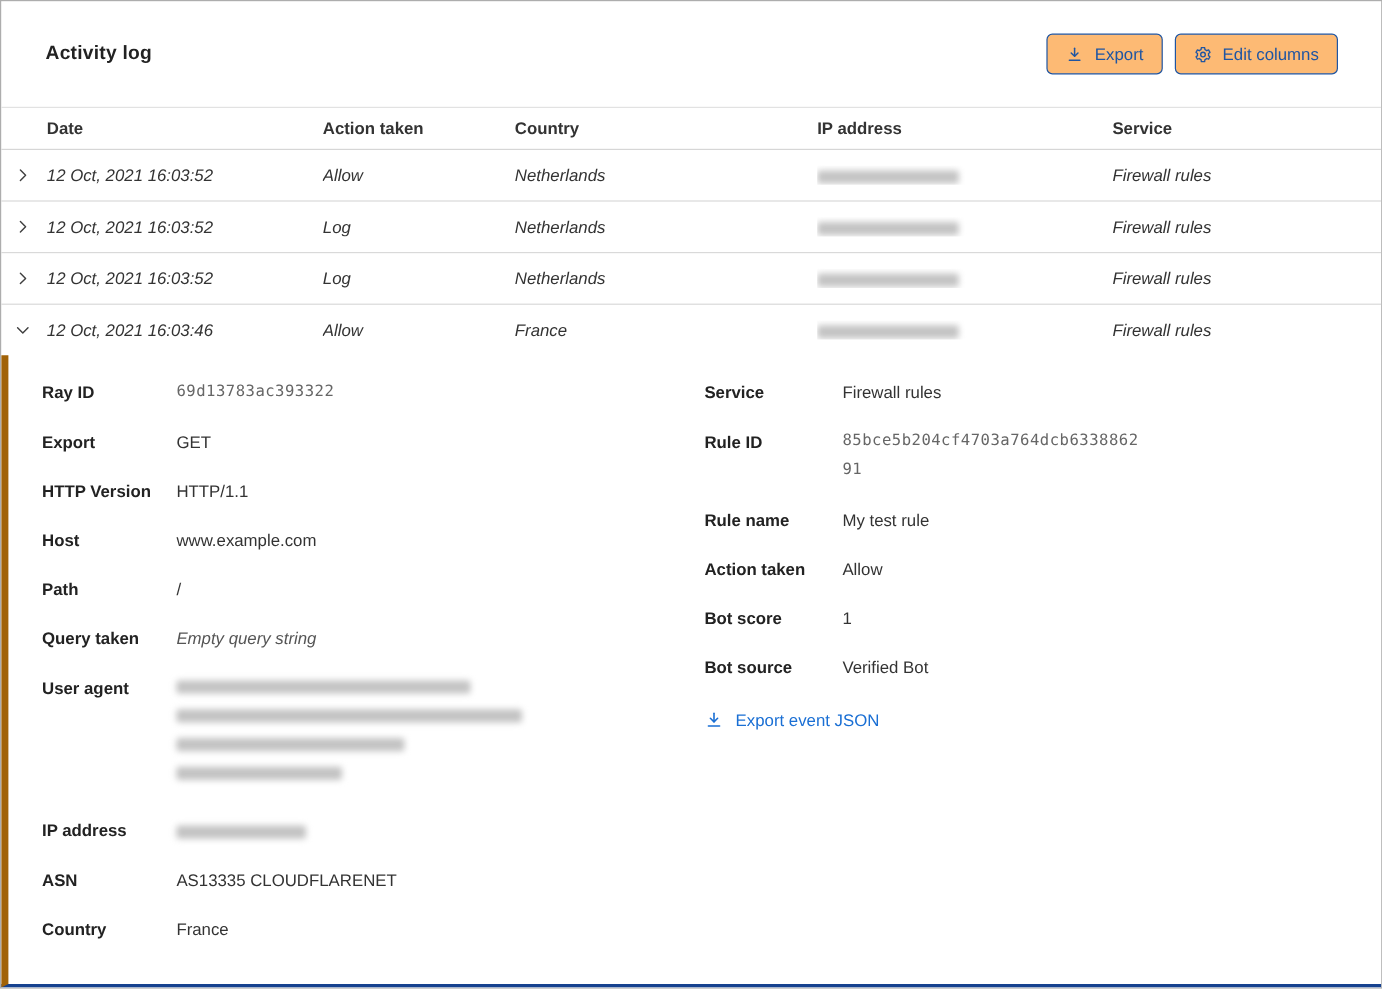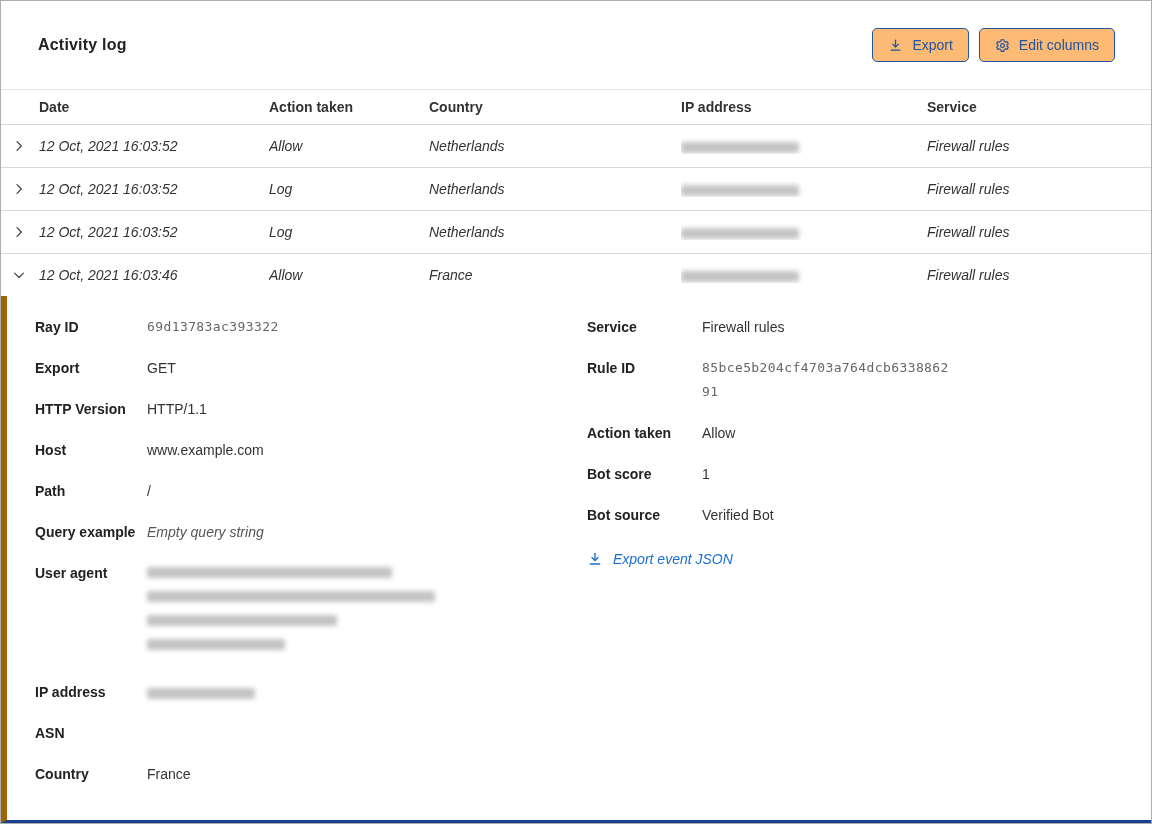--- a/index.html
+++ b/index.html
@@ -43,21 +43,21 @@
   .d-label{flex:none;font-size:14px;font-weight:700;color:#222;line-height:24px;}
   .col-left .d-label{width:112px;}
   .col-right .d-label{width:115px;}
   .d-value{font-size:14px;color:#333;line-height:24px;}
   .mono{font-family:"DejaVu Sans Mono",monospace;font-size:13px;color:#666;letter-spacing:.4px;}
   .wrapv{max-width:250px;word-break:break-all;}
   .italic{font-style:italic;color:#555;}
   .blur-stack .blur{display:block;margin:6px 0 13px;}
   .blur-stack .blur:first-child{margin-top:6px;}
   .export-link{display:inline-flex;align-items:center;gap:10px;color:#1a6fd4;
-    font-size:14px;cursor:pointer;margin-top:7px;font-style:italic;}
+    font-size:14px;cursor:pointer;margin-top:7px;}
   .export-link svg{width:16px;height:16px;}
 </style>
 </head>
 <body>
 
 <div class="frame">
 
   <div class="topbar">
     <div class="page-title">Activity log</div>
     <div class="btn-group">
@@ -159,53 +159,58 @@
         </div>
         <div class="d-row">
           <div class="d-label">Host</div>
           <div class="d-value">www.example.com</div>
         </div>
         <div class="d-row">
           <div class="d-label">Path</div>
           <div class="d-value">/</div>
         </div>
         <div class="d-row">
-          <div class="d-label">Query example</div>
+          <div class="d-label">Query taken</div>
           <div class="d-value italic">Empty query string</div>
         </div>
         <div class="d-row">
           <div class="d-label">User agent</div>
           <div class="d-value blur-stack">
             <span class="blur" style="width:245px"></span>
             <span class="blur" style="width:288px"></span>
             <span class="blur" style="width:190px"></span>
             <span class="blur" style="width:138px"></span>
           </div>
         </div>
         <div class="d-row">
           <div class="d-label">IP address</div>
           <div class="d-value"><span class="blur" style="width:108px"></span></div>
         </div>
         <div class="d-row">
           <div class="d-label">ASN</div>
+          <div class="d-value">AS13335 CLOUDFLARENET</div>
         </div>
         <div class="d-row">
           <div class="d-label">Country</div>
           <div class="d-value">France</div>
         </div>
       </div>
     <div class="col-right">
       <div>
           <div class="d-row">
             <div class="d-label">Service</div>
             <div class="d-value">Firewall rules</div>
           </div>
           <div class="d-row">
             <div class="d-label">Rule ID</div>
             <div class="d-value mono wrapv">85bce5b204cf4703a764dcb633886291</div>
+          </div>
+          <div class="d-row">
+            <div class="d-label">Rule name</div>
+            <div class="d-value">My test rule</div>
           </div>
           <div class="d-row">
             <div class="d-label">Action taken</div>
             <div class="d-value">Allow</div>
           </div>
           <div class="d-row">
             <div class="d-label">Bot score</div>
             <div class="d-value">1</div>
           </div>
           <div class="d-row">

